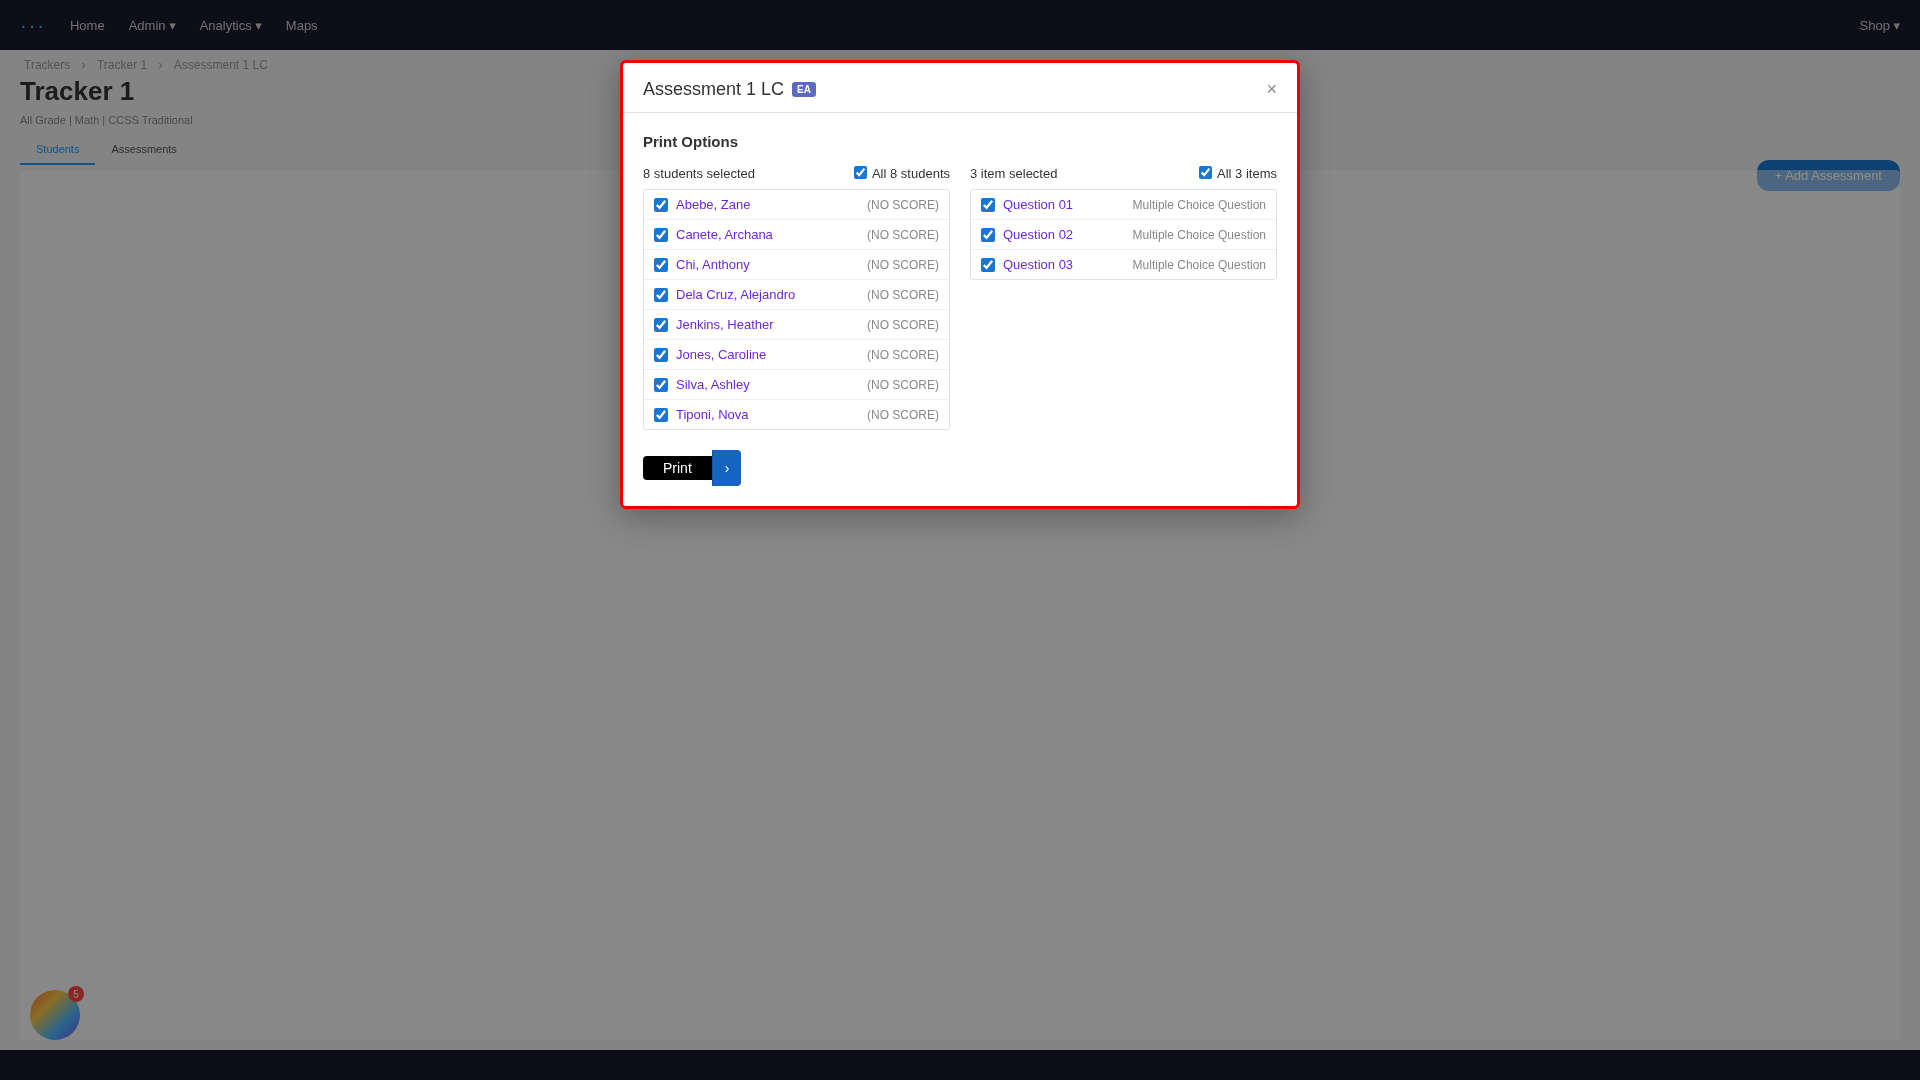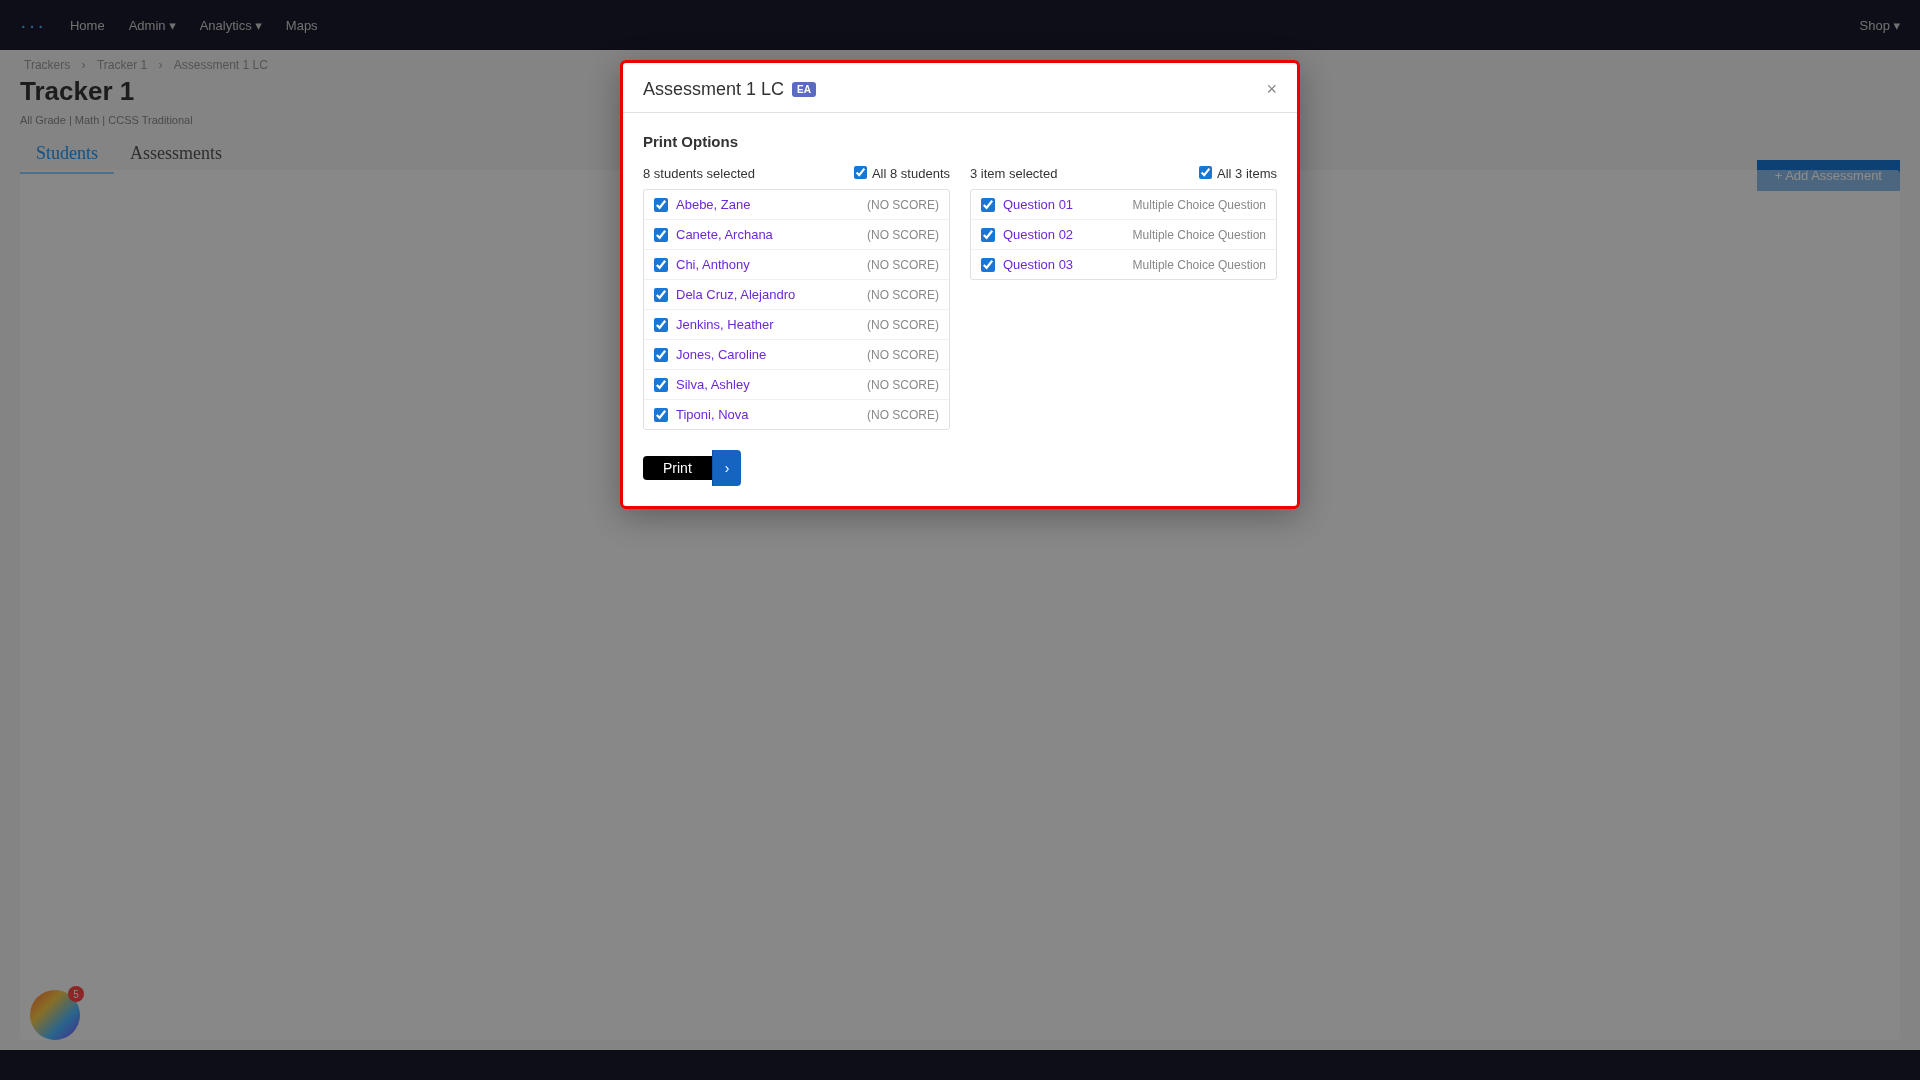--- a/index.html
+++ b/index.html
@@ -81,41 +81,40 @@
     
     .page-tabs {
       position: absolute;
       top: 135px;
       left: 20px;
       display: flex;
       gap: 0;
     }
     .page-tab {
       padding: 8px 16px;
-      font-size: 18px;
+      font-size: 11px;
       color: #555;
       cursor: pointer;
       border-bottom: 2px solid transparent;
-      font-family: Liberation Serif, serif;
     }
     .page-tab.active {
       color: #2196f3;
       border-bottom: 2px solid #2196f3;
     }
 
     
     .add-btn {
       position: absolute;
       top: 160px;
       right: 20px;
       background: #1976d2;
       color: white;
       border: none;
       padding: 8px 18px;
-      border-radius: 0;
+      border-radius: 12px;
       font-size: 13px;
       cursor: pointer;
     }
 
     
     .bg-table {
       position: absolute;
       top: 170px;
       left: 20px;
       right: 20px;

